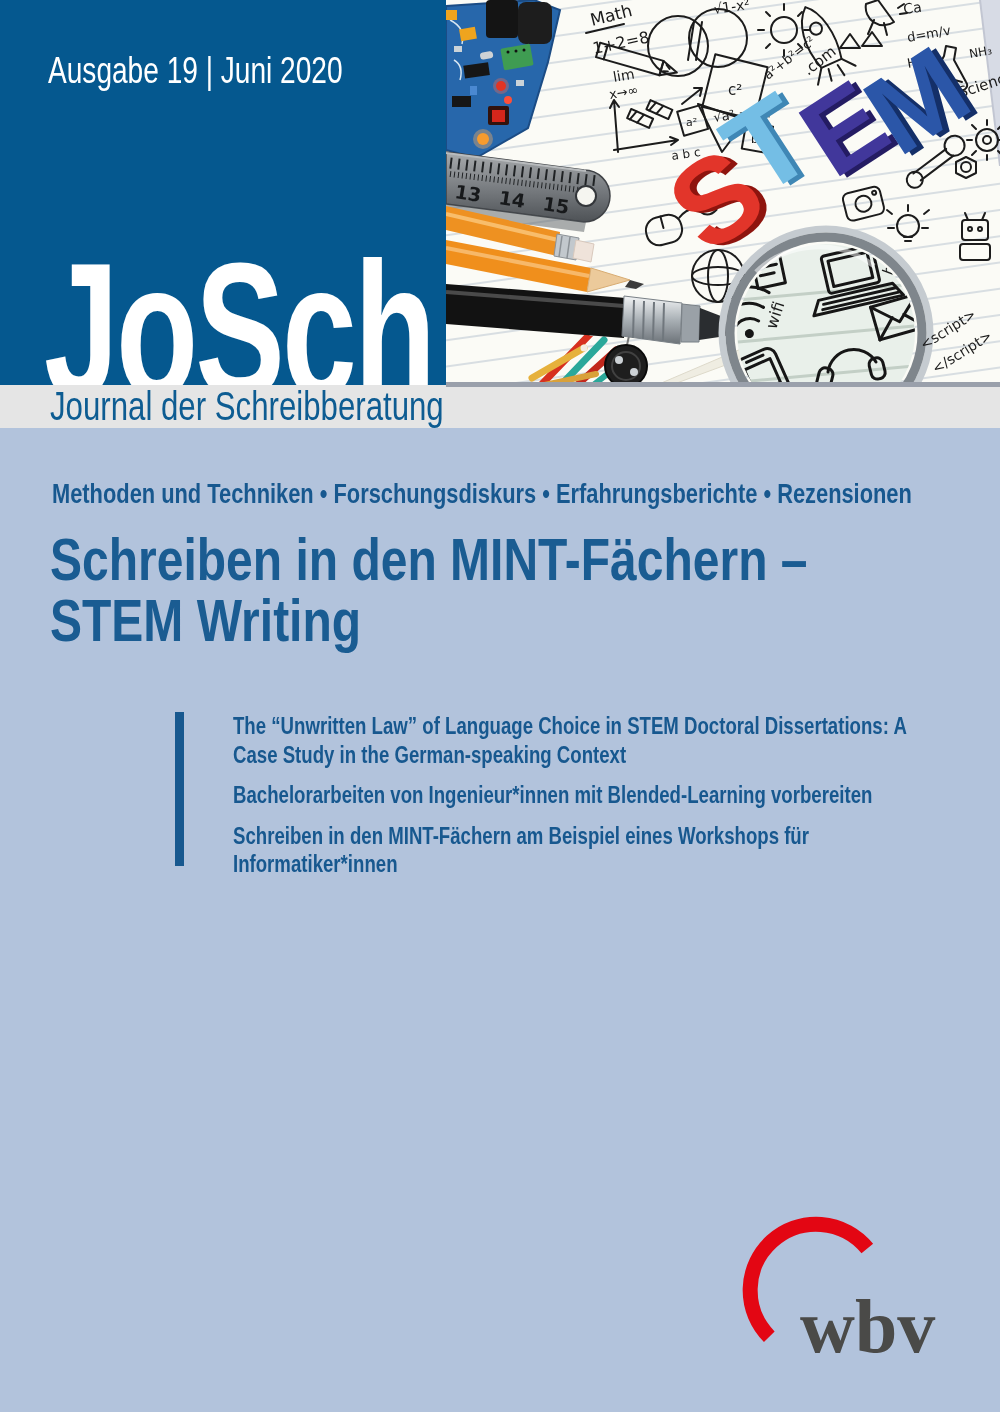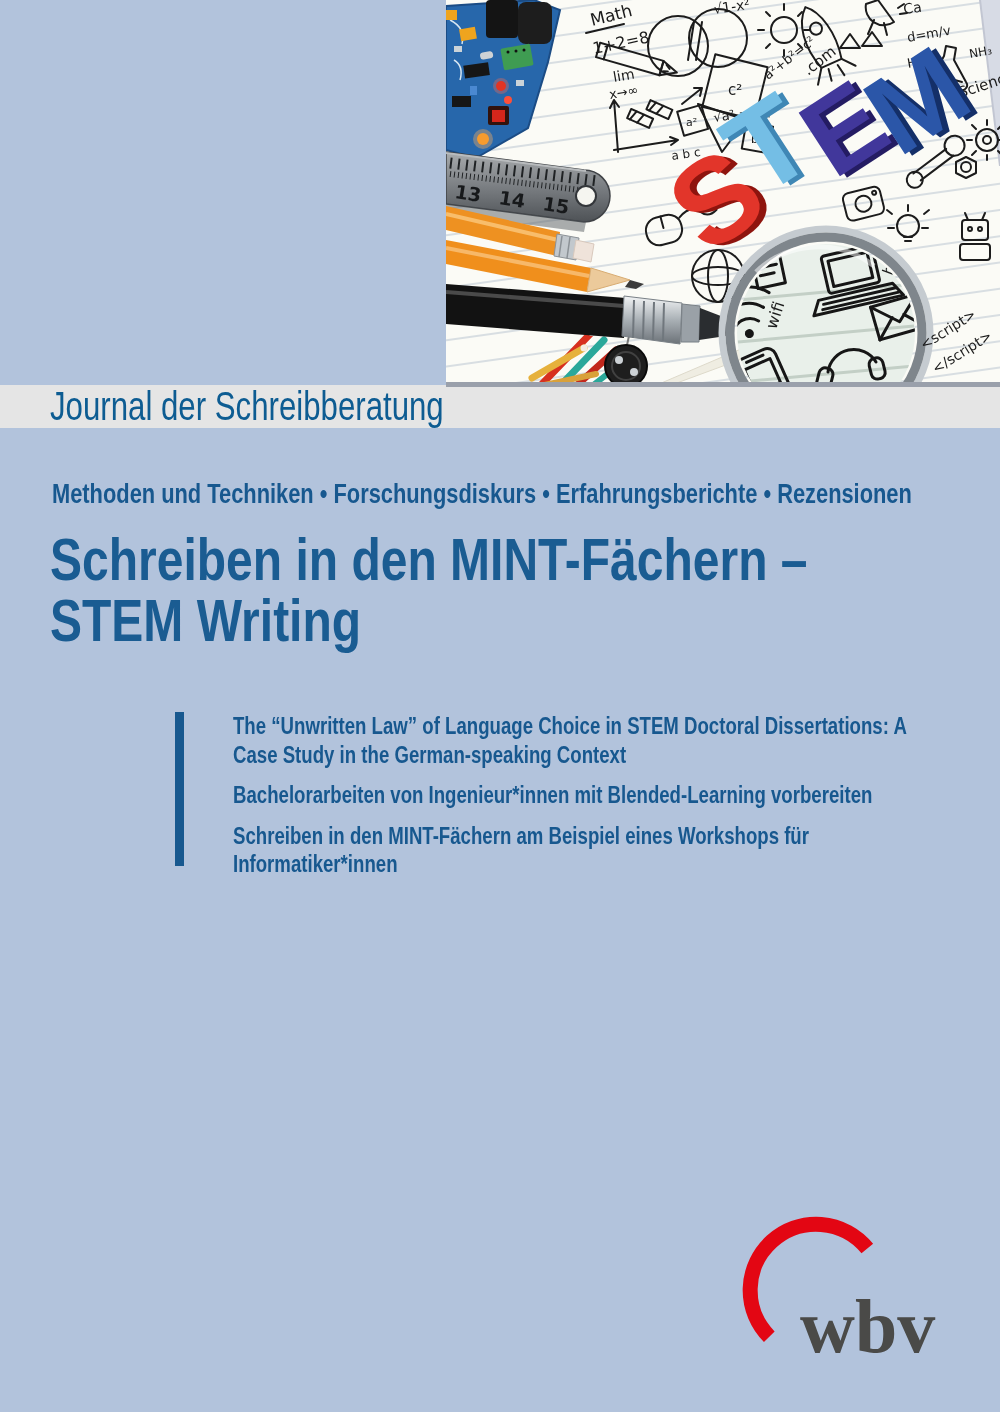--- a/index.html
+++ b/index.html
@@ -32,20 +32,24 @@
   .dd3{stroke:#161616;stroke-width:3;fill:none;stroke-linecap:round;stroke-linejoin:round;}
   .dt{font-family:"DejaVu Sans",sans-serif;fill:#1b1b1b;}
   .stemL{font-family:"Liberation Sans",sans-serif;font-weight:bold;text-anchor:middle;}
   .rnum{font-family:"DejaVu Sans",sans-serif;font-weight:bold;fill:#17191b;}
 </style>
 </head>
 <body>
 
 <div class="page">
 
+  <div class="mast">
+    <div class="issue">Ausgabe 19 | Juni 2020</div>
+    <div class="josch">JoSch</div>
+  </div>
 
   <div class="strip">
     <div class="subtitle">Journal der Schreibberatung</div>
   </div>
 
   <svg class="photo" viewBox="0 0 554 387" xmlns="http://www.w3.org/2000/svg">
     <defs>
       <pattern id="rules" width="30" height="26" patternUnits="userSpaceOnUse" patternTransform="rotate(-8)">
         <rect width="30" height="26" fill="#fbfbf6"></rect>
         <line x1="0" y1="25" x2="30" y2="25" stroke="#d8dee2" stroke-width="2"></line>

